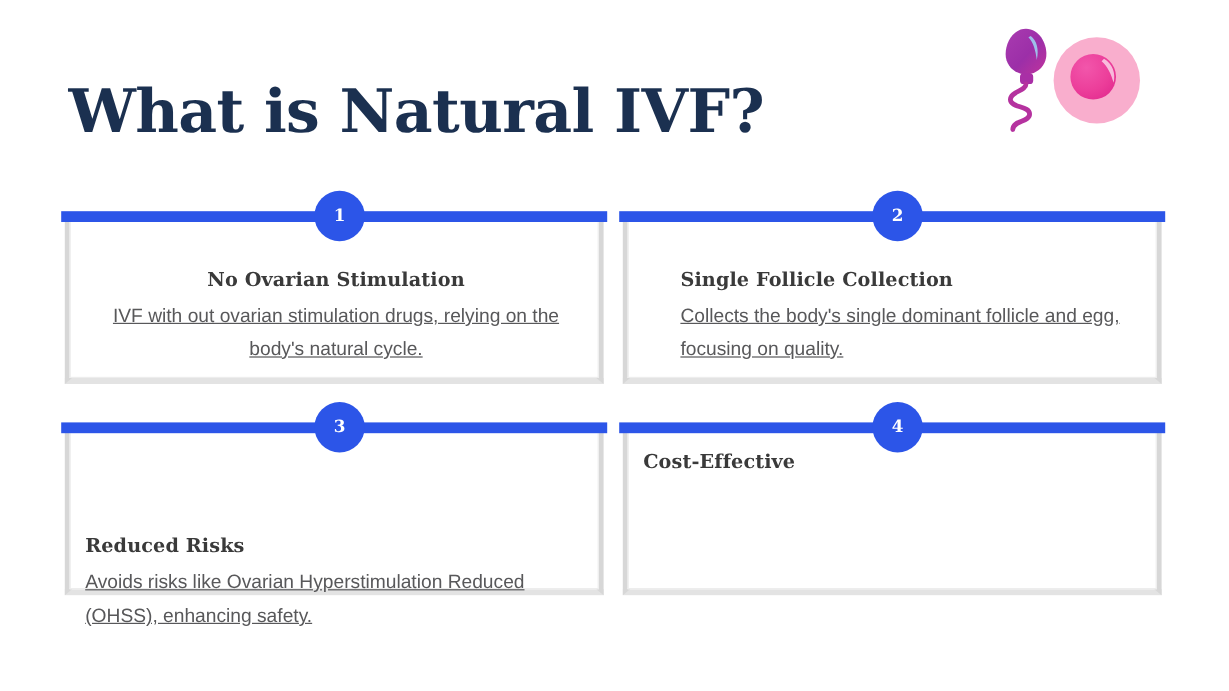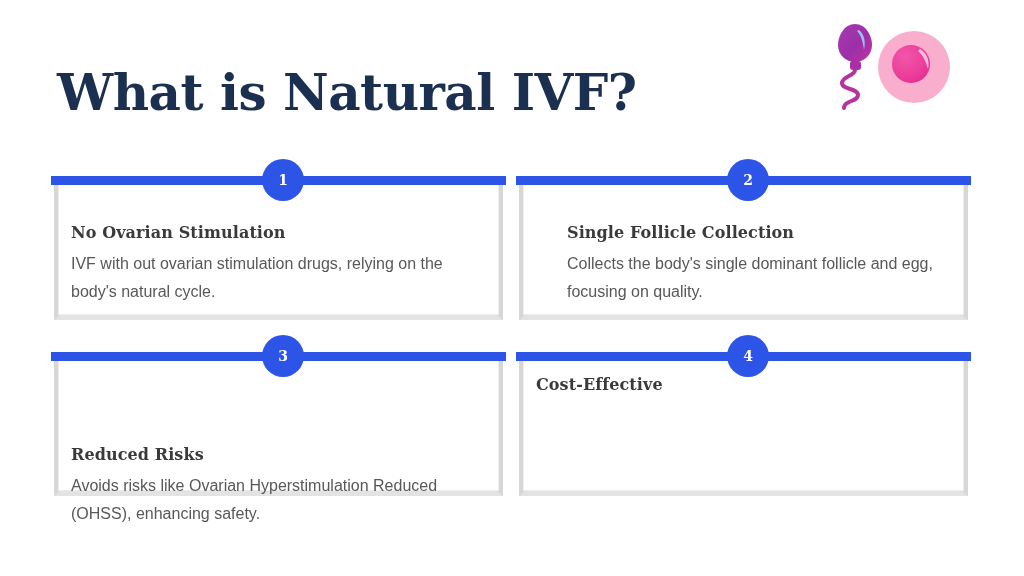--- a/index.html
+++ b/index.html
@@ -109,40 +109,41 @@
     justify-content: center;
     z-index: 4;
   }
 
   .card-body {
     position: absolute;
     left: 17px;
     right: 14px;
     top: 0;
   }
-  .card-1 .card-body { top: 42px; }
+  .card-1 .card-body { top: 42px; text-align: center; }
   .card-2 .card-body { top: 42px; margin-left: 31px; }
   .card-3 .card-body { top: 40px; margin-top: 48px; }
   .card-4 .card-body { top: 18px; }
 
   .card-heading {
     font-family: "DejaVu Serif", "Liberation Serif", serif;
     font-weight: bold;
     font-size: 16px;
     line-height: 20px;
     color: #3a3a3a;
     margin: 0 0 7px 0;
     letter-spacing: 0.1px;
   }
   .card-text {
     font-family: "Liberation Sans", sans-serif;
     font-size: 16px;
     line-height: 28px;
     color: #58585a;
     margin: 0;
+    text-decoration: underline;
   }
 </style>
 </head>
 <body>
 
 <div class="slide">
 
   <div class="title">What is Natural IVF?</div>
 
   <div class="illustration">

